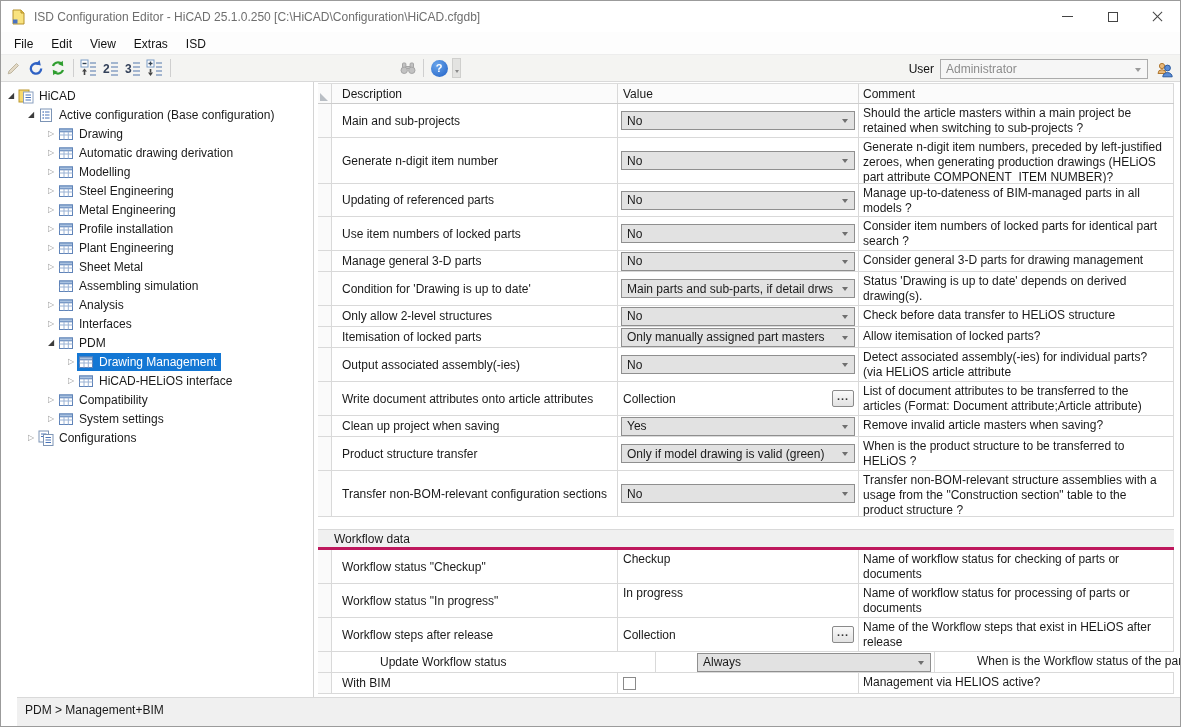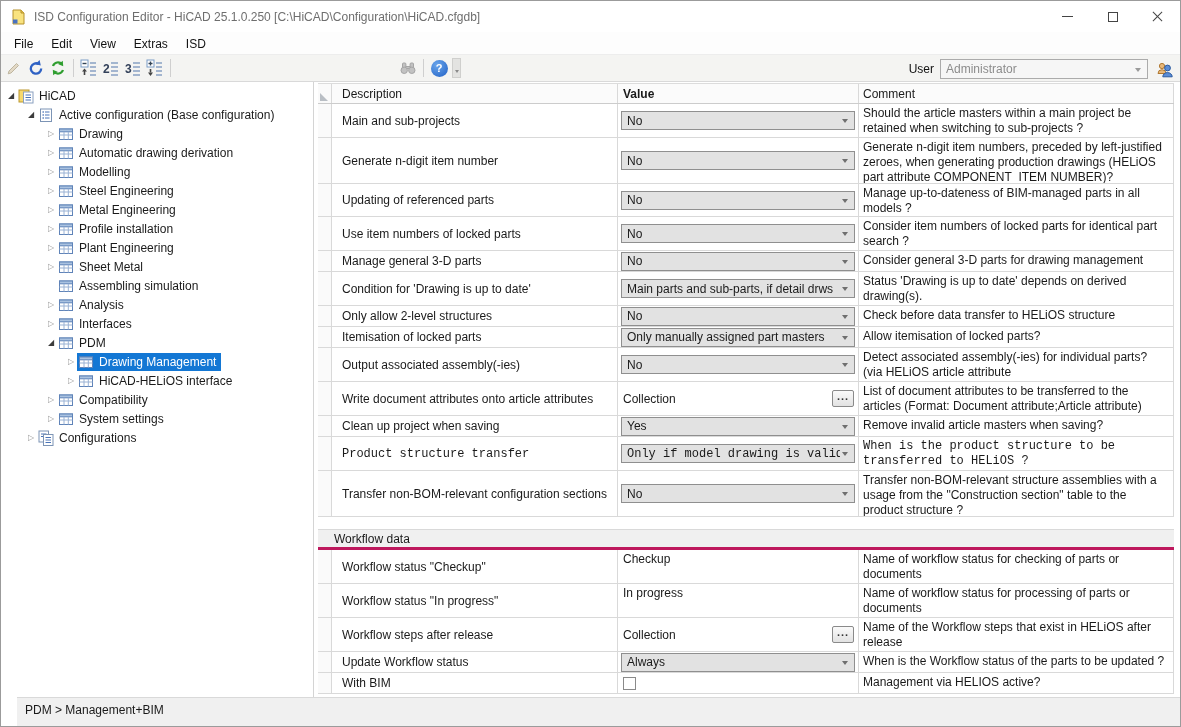--- a/index.html
+++ b/index.html
@@ -51,21 +51,21 @@
   
   .grid{position:absolute;left:317px;top:1px;width:856px;background:#fff;}
   .grid-header{display:flex;height:21px;background:#fbfbfb;border-top:1px solid #dcdcdc;border-bottom:1px solid #cccccc;}
   .grid-header .cell{display:flex;align-items:center;overflow:hidden;}
   .cell{border-right:1px solid #d9d9d9;overflow:hidden;}
   .cell.gutter{width:14px;background:#fafafa;position:relative;flex:none;}
   .cell.desc{width:286px;flex:none;}
   .cell.value{width:241px;flex:none;}
   .cell.comment{width:315px;flex:none;}
   .grid-header .desc,.grid-row .desc{padding-left:10px;}
-  .grid-header .value{padding-left:5px;font-weight:bold;}
+  .grid-header .value{padding-left:5px;}
   .grid-header .comment{padding-left:4px;}
   .corner-tri{position:absolute;left:2px;bottom:2px;width:0;height:0;border-bottom:8px solid #b9bec4;border-right:8px solid transparent;}
   .grid-row{display:flex;border-bottom:1px solid #d9d9d9;background:#fff;}
   .grid-row .desc{display:flex;align-items:center;white-space:normal;line-height:14px;}
   .grid-row .comment{padding:2px 4px;line-height:15px;}
   .grid-row .value{display:flex;align-items:center;}
   .cell.value.v-text{align-items:flex-start;padding:2px 5px;}
   .cell.value.v-checkbox{align-items:center;}
   .dropdown{height:19px;margin:0 3px;width:calc(100% - 6px);background:#e2e2e2;border:1px solid #8f8f8f;display:flex;align-items:center;overflow:hidden;}
   .dd-text{padding-left:5px;white-space:nowrap;overflow:hidden;flex:1;}
@@ -668,21 +668,21 @@
               <span>Clean up project when saving</span>
             </div>
             <div class="cell value v-dropdown">
               <div class="dropdown">
                 <span class="dd-text">Yes</span>
                 <span class="dd-arrow"></span>
               </div>
             </div>
             <div class="cell comment"><span>Remove invalid article masters when saving?</span></div>
           </div>
-          <div class="grid-row" style="height: 34px; font-family: Liberation Mono, monospace;">
+          <div class="grid-row" style="height: 34px;">
             <div class="cell gutter"></div>
             <div class="cell desc">
               <span>Product structure transfer</span>
             </div>
             <div class="cell value v-dropdown">
               <div class="dropdown">
                 <span class="dd-text">Only if model drawing is valid (green)</span>
                 <span class="dd-arrow"></span>
               </div>
             </div>
@@ -729,21 +729,21 @@
             <div class="cell gutter"></div>
             <div class="cell desc">
               <span>Workflow steps after release</span>
             </div>
             <div class="cell value v-collection">
               <span class="val-text">Collection</span>
               <button class="ellipsis">...</button>
             </div>
             <div class="cell comment"><span>Name of the Workflow steps that exist in HELiOS after release</span></div>
           </div>
-          <div class="grid-row" style="height: 21px;">
+          <div class="grid-row" style="height: 21px; gap: 38px;">
             <div class="cell gutter"></div>
             <div class="cell desc">
               <span>Update Workflow status</span>
             </div>
             <div class="cell value v-dropdown">
               <div class="dropdown">
                 <span class="dd-text">Always</span>
                 <span class="dd-arrow"></span>
               </div>
             </div>

